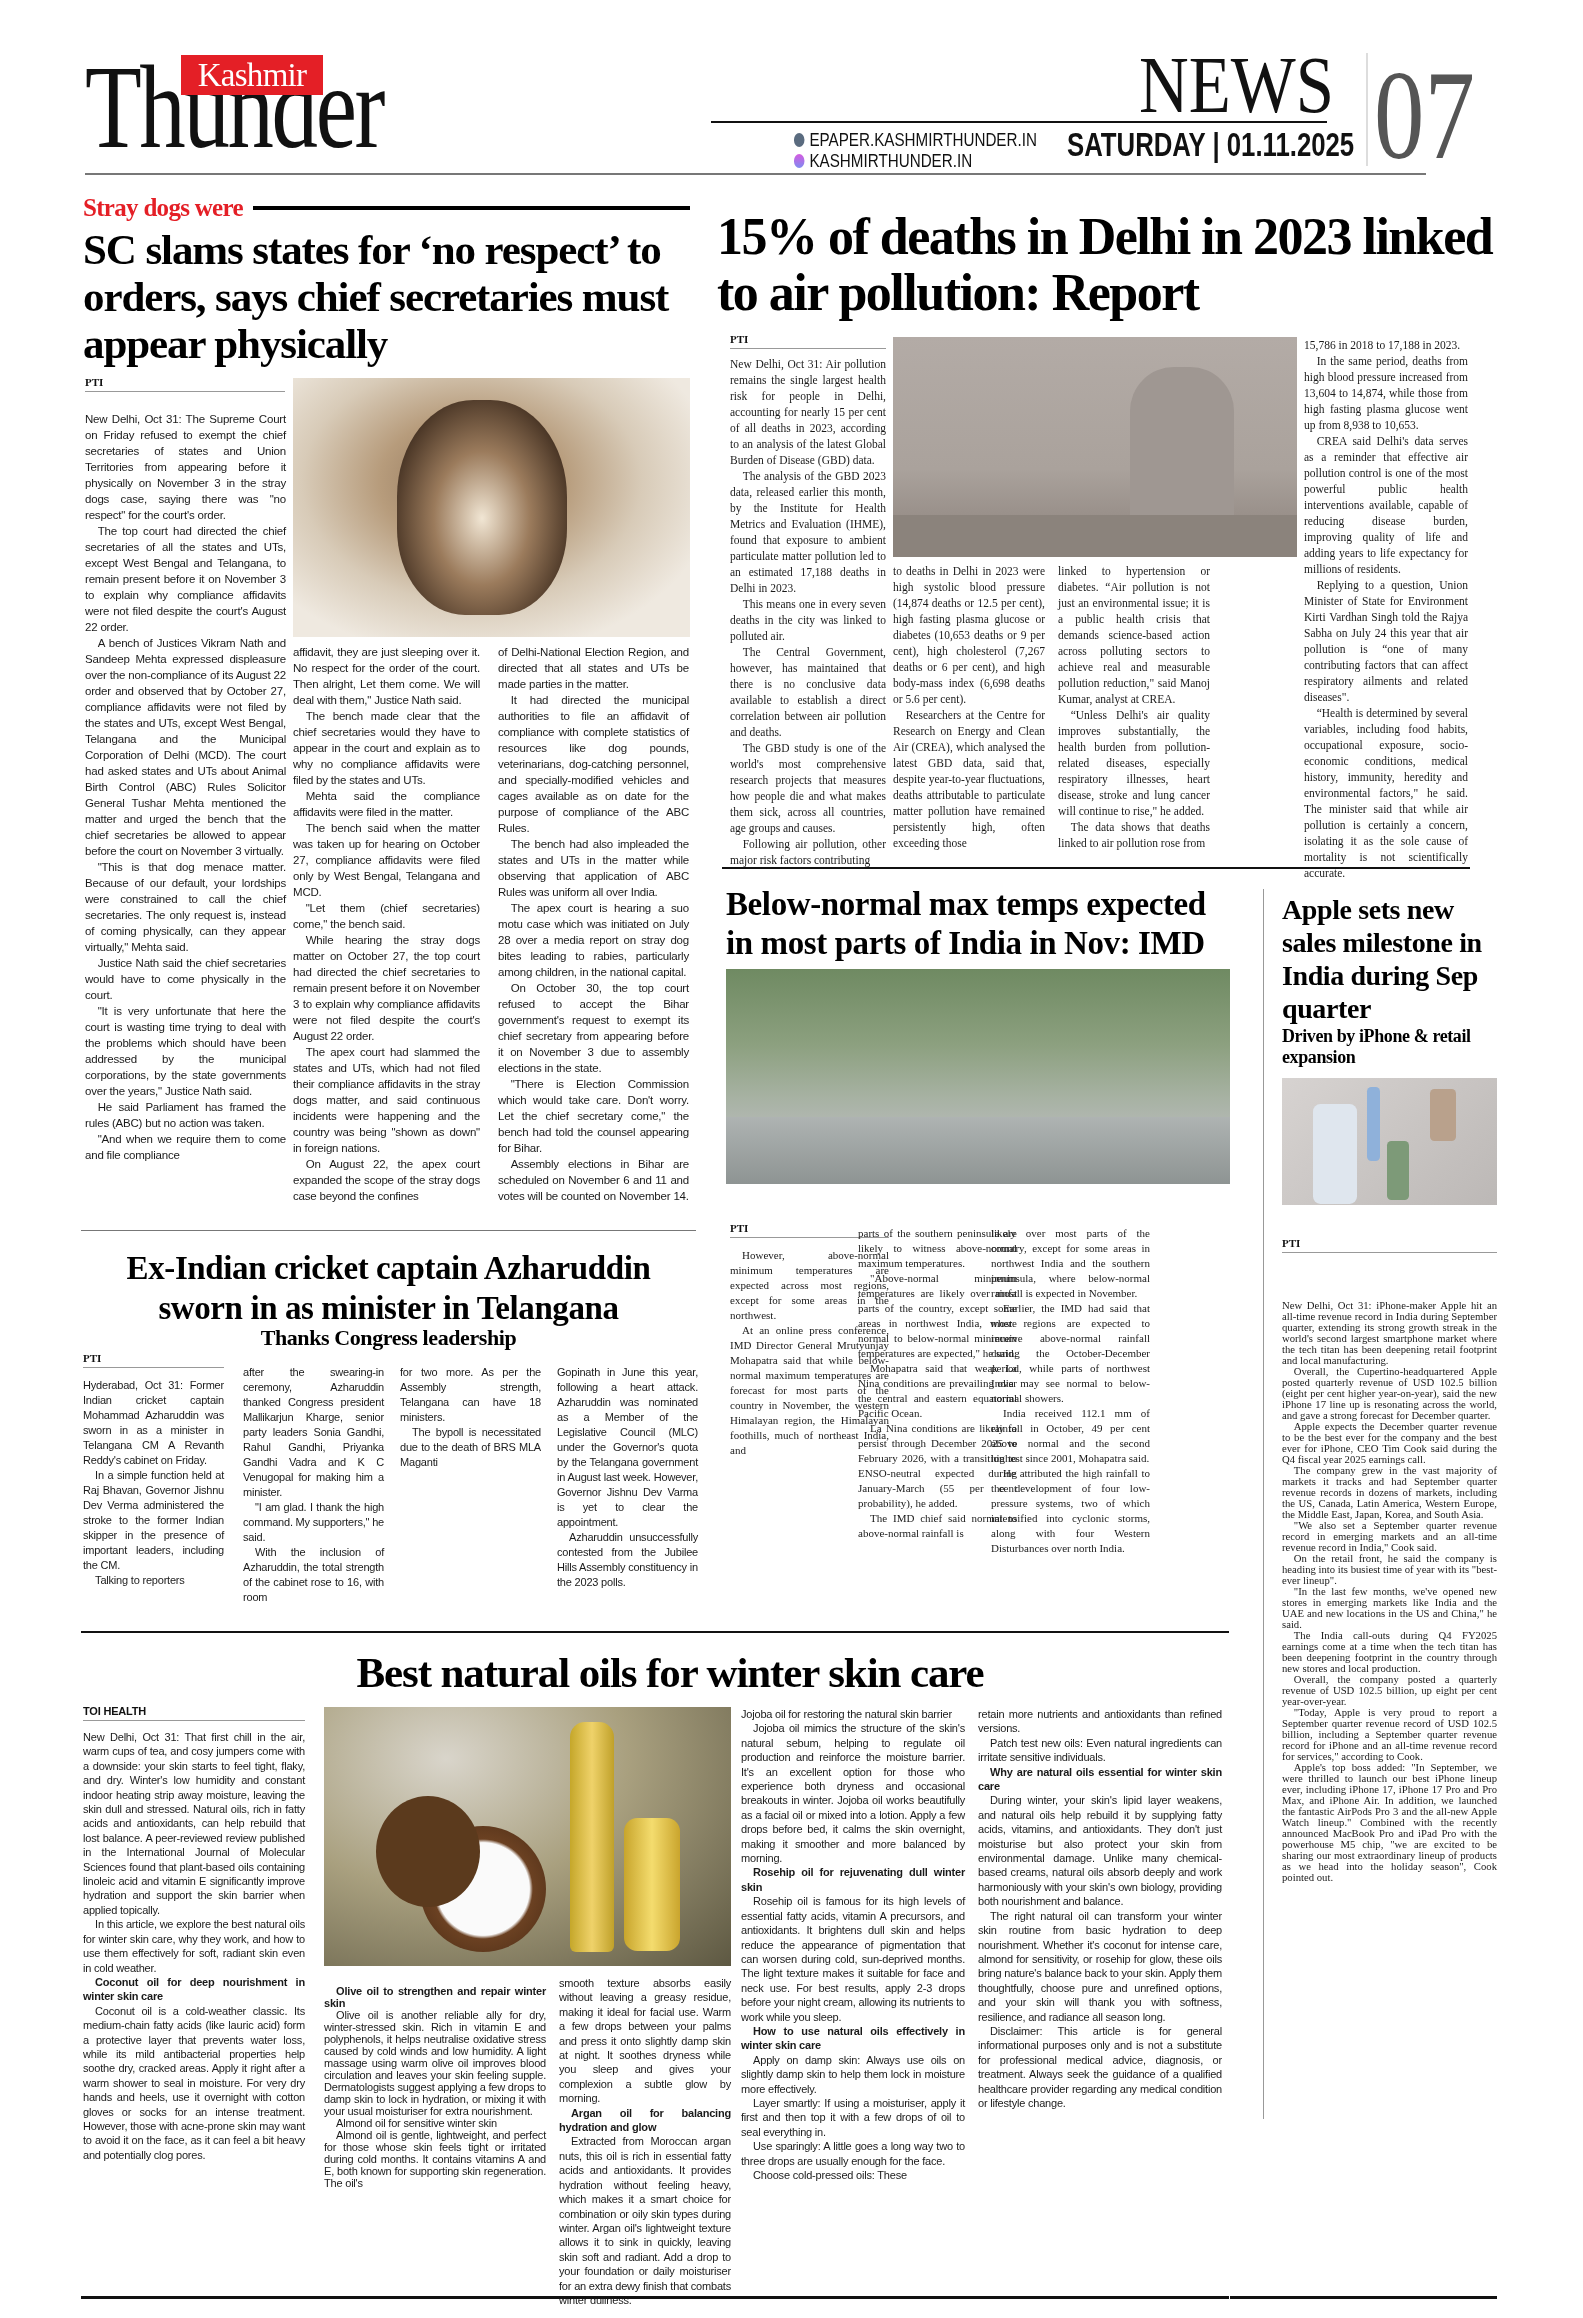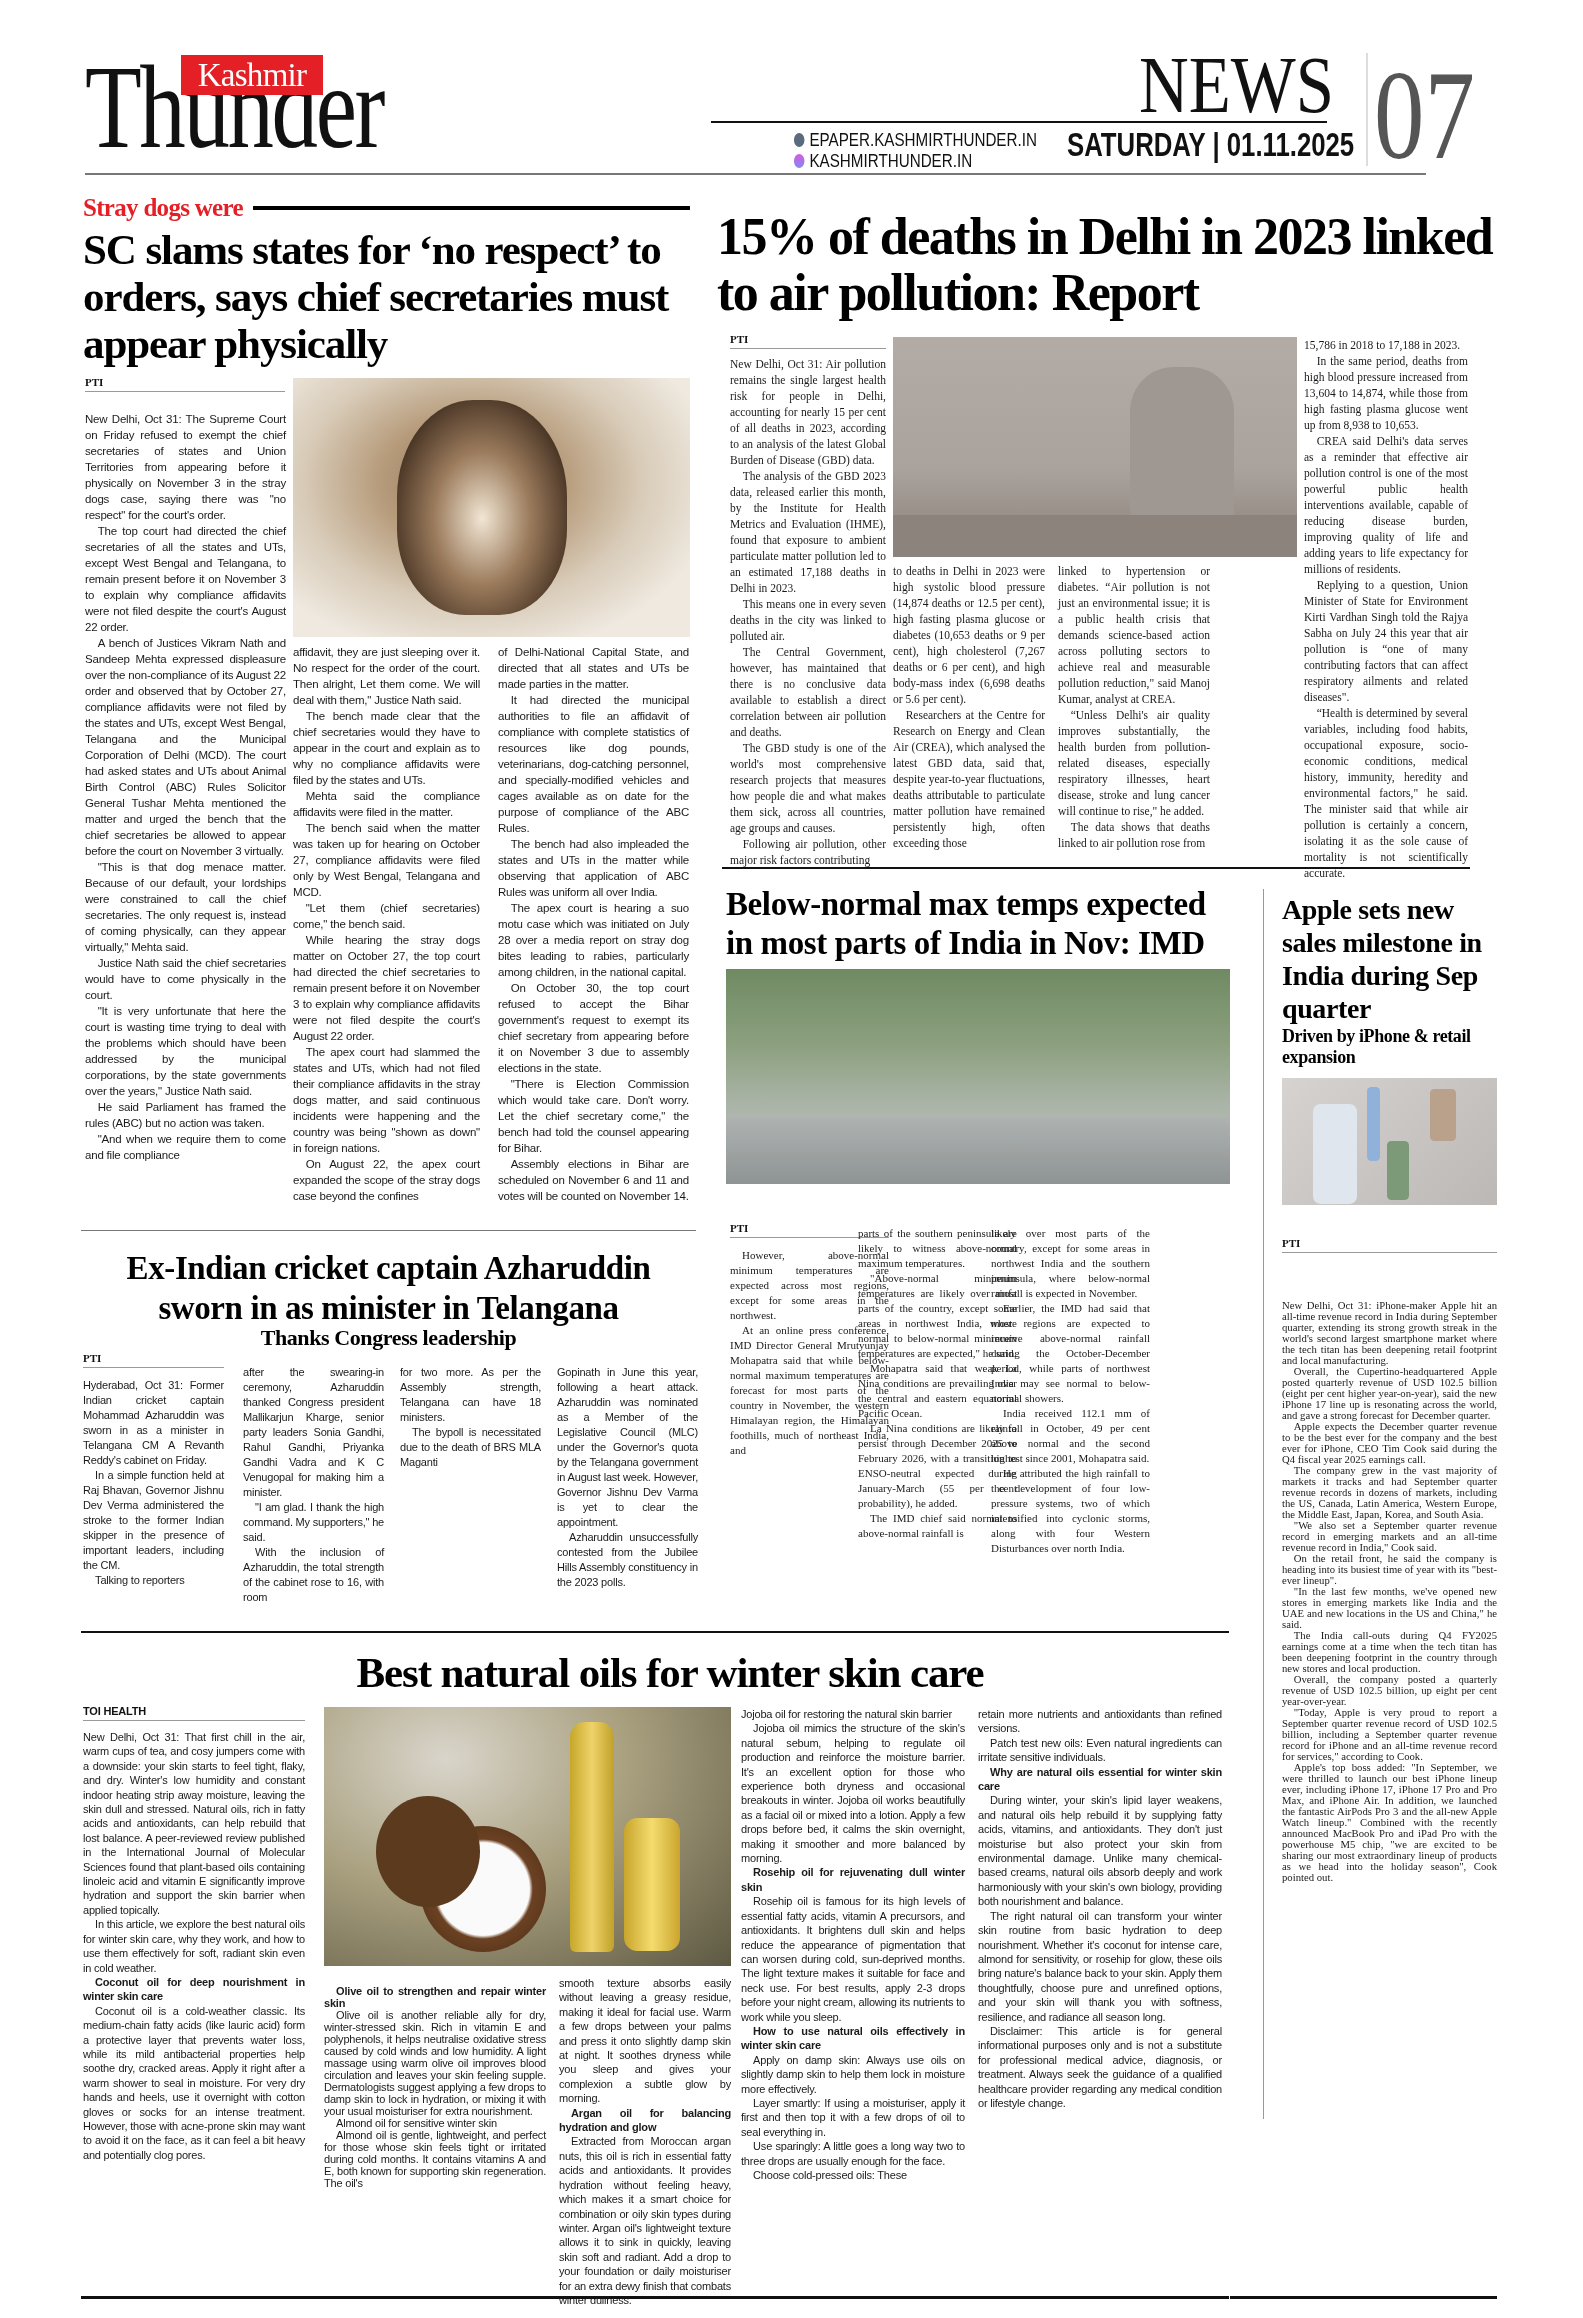--- a/index.html
+++ b/index.html
@@ -74,21 +74,21 @@
       <p class="first">affidavit, they are just sleeping over it. No respect for the order of the court. Then alright, Let them come. We will deal with them," Justice Nath said.</p>
       <p>The bench made clear that the chief secretaries would they have to appear in the court and explain as to why no compliance affidavits were filed by the states and UTs.</p>
       <p>Mehta said the compliance affidavits were filed in the matter.</p>
       <p>The bench said when the matter was taken up for hearing on October 27, compliance affidavits were filed only by West Bengal, Telangana and MCD.</p>
       <p>"Let them (chief secretaries) come," the bench said.</p>
       <p>While hearing the stray dogs matter on October 27, the top court had directed the chief secretaries to remain present before it on November 3 to explain why compliance affidavits were not filed despite the court's August 22 order.</p>
       <p>The apex court had slammed the states and UTs, which had not filed their compliance affidavits in the stray dogs matter, and said continuous incidents were happening and the country was being "shown as down" in foreign nations.</p>
       <p>On August 22, the apex court expanded the scope of the stray dogs case beyond the confines</p>
     </div>
   <div class="abs body-text condensed" style="left:498px;top:644px;width:191px">
-      <p class="first">of Delhi-National Capital State, and directed that all states and UTs be made parties in the matter.</p>
+      <p class="first">of Delhi-National Election Region, and directed that all states and UTs be made parties in the matter.</p>
       <p>It had directed the municipal authorities to file an affidavit of compliance with complete statistics of resources like dog pounds, veterinarians, dog-catching personnel, and specially-modified vehicles and cages available as on date for the purpose of compliance of the ABC Rules.</p>
       <p>The bench had also impleaded the states and UTs in the matter while observing that application of ABC Rules was uniform all over India.</p>
       <p>The apex court is hearing a suo motu case which was initiated on July 28 over a media report on stray dog bites leading to rabies, particularly among children, in the national capital.</p>
       <p>On October 30, the top court refused to accept the Bihar government's request to exempt its chief secretary from appearing before it on November 3 due to assembly elections in the state.</p>
       <p>"There is Election Commission which would take care. Don't worry. Let the chief secretary come," the bench had told the counsel appearing for Bihar.</p>
       <p>Assembly elections in Bihar are scheduled on November 6 and 11 and votes will be counted on November 14.</p>
     </div>
 </div>
 
 <div>

